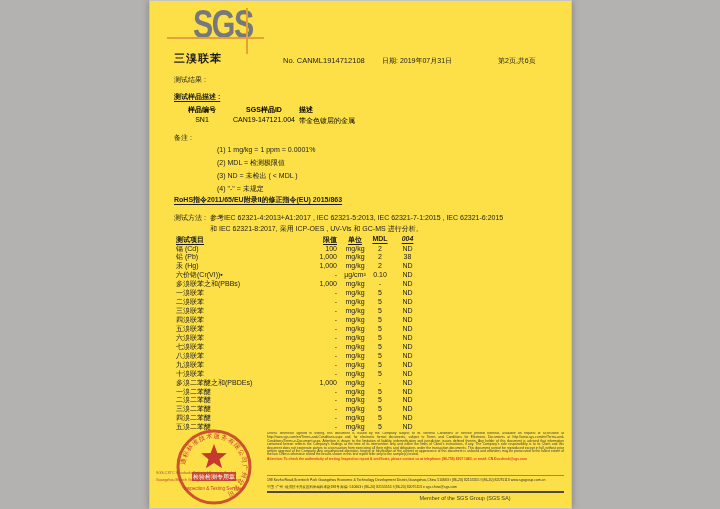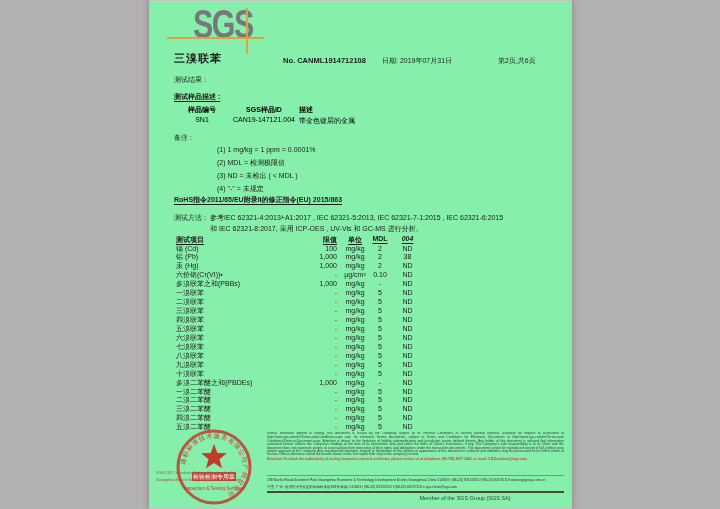--- a/index.html
+++ b/index.html
@@ -1,32 +1,32 @@
 <!DOCTYPE html>
 <html><head>
 <meta charset="utf-8">
 <style>
   * { margin:0; padding:0; box-sizing:border-box; }
   html,body { width:720px; height:509px; overflow:hidden; background:#b4b2b0;
               font-family:"Liberation Sans","DejaVu Sans",sans-serif; }
   .canvas { position:relative; width:720px; height:509px; background:#b4b2b0; }
   .page { position:absolute; left:149px; top:0; width:423px; height:509px;
-          background:#86efac; border:1px solid #c6c4c1; box-shadow:0 0 7px rgba(0,0,0,.28); }
+          background:#fde047; border:1px solid #c6c4c1; box-shadow:0 0 7px rgba(0,0,0,.28); }
   .abs { position:absolute; }
   .ink { color:#1c1c1c; }
 
   
   .logo-text { left:43px; top:0; font-size:41px; font-weight:bold; color:#77787c;
                line-height:46px; transform:scaleX(.74); transform-origin:left top; letter-spacing:-2px; }
   .logo-hline { left:17px; top:36px; width:97px; height:2px; background:#e2a23b; }
   .logo-vline { left:96px; top:7px; width:2px; height:46px; background:#e2a23b; }
 
   
   .rpt-title { left:24px; top:50px; font-size:11px; font-weight:bold; letter-spacing:1px; }
-  .rpt-no    { left:133px; top:55px; font-size:7.5px; font-weight:bold; }
+  .rpt-no    { left:133px; top:55px; font-size:7.5px; font-weight:normal; }
   .rpt-date  { left:232px; top:55px; font-size:7px; }
   .rpt-page  { left:348px; top:55px; font-size:7px; }
 
   .sec-label   { font-size:7px; }
   .u-bold      { font-weight:bold; text-decoration:underline; text-underline-offset:1.5px; }
 
   
   .smp-h { font-size:7px; font-weight:bold; }
   .smp-v { font-size:7px; }
   .tc { text-align:center; }

